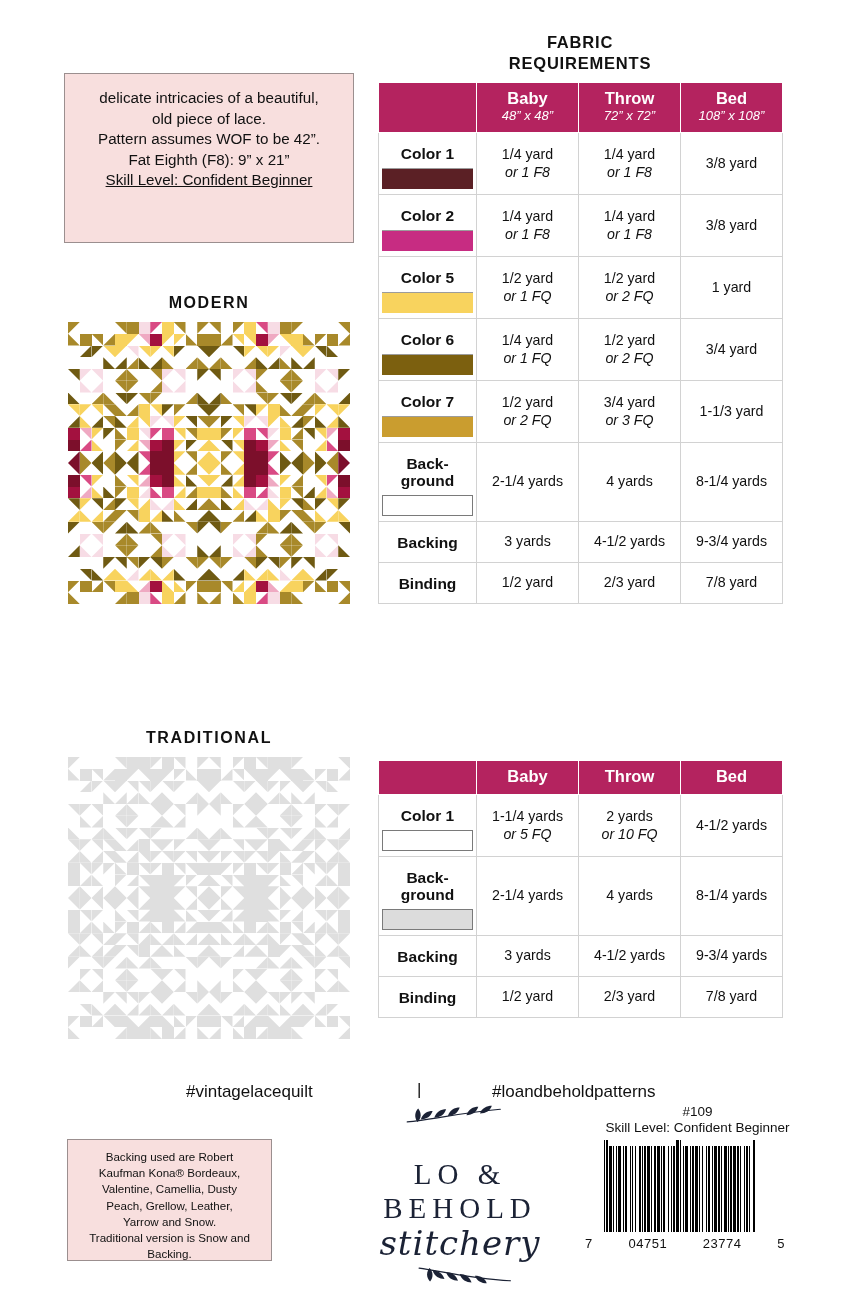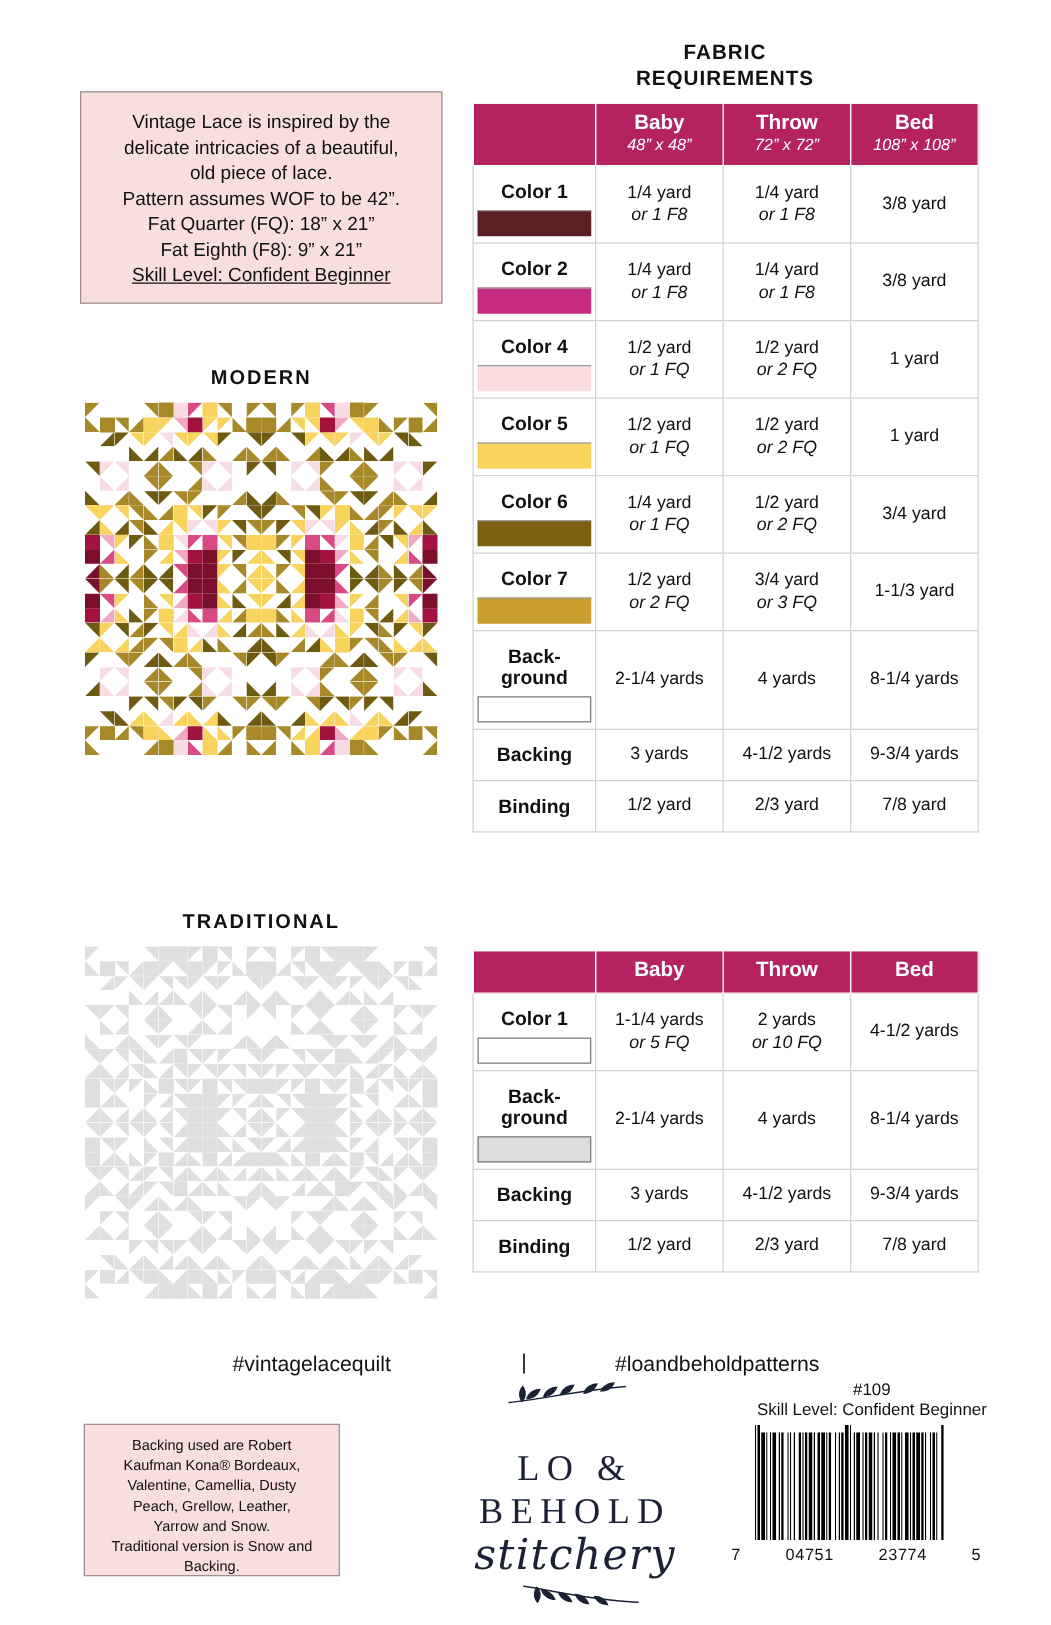--- a/index.html
+++ b/index.html
@@ -228,25 +228,23 @@
     line-height: 40px;
     margin-top: -2px;
     letter-spacing: 1px;
   }
   .laurel { height: 22px; }
 </style>
 </head>
 <body>
 
 <div class="note-box" id="intro-box">
-  <div class="line">Vintage Lace is inspired by the</div>
   <div class="line">delicate intricacies of a beautiful,</div>
   <div class="line">old piece of lace.</div>
   <div class="line">Pattern assumes WOF to be 42”.</div>
-  <div class="line">Fat Quarter (FQ): 18” x 21”</div>
   <div class="line">Fat Eighth (F8): 9” x 21”</div>
   <div class="line underline">Skill Level: Confident Beginner</div>
 </div>
 
 <div class="quilt-title" id="modern-title">MODERN</div>
 <div class="quilt" id="modern-quilt" style="grid-template-columns: repeat(24, 1fr); grid-template-rows: repeat(24, 1fr);">
     <div class="cell" style="background: rgb(168, 137, 42); clip-path: polygon(0px 0px, 100% 0px, 0px 100%);"></div>
     <div class="cell" style="background: rgb(255, 255, 255);"></div>
     <div class="cell" style="background: rgb(255, 255, 255);"></div>
     <div class="cell" style="background: rgb(255, 255, 255);"></div>
@@ -1444,29 +1442,20 @@
         <td><span>3/8 yard</span></td>
       </tr>
       <tr>
         <td class="labelcell">
           <div class="lbl">Color 2</div>
           <div class="swatch" style="background: rgb(199, 44, 130);"></div>
         </td>
         <td><span>1/4 yard</span><span class="alt">or 1 F8</span></td>
         <td><span>1/4 yard</span><span class="alt">or 1 F8</span></td>
         <td><span>3/8 yard</span></td>
-      </tr>
-      <tr>
-        <td class="labelcell">
-          <div class="lbl">Color 4</div>
-          <div class="swatch" style="background: rgb(251, 220, 223);"></div>
-        </td>
-        <td><span>1/2 yard</span><span class="alt">or 1 FQ</span></td>
-        <td><span>1/2 yard</span><span class="alt">or 2 FQ</span></td>
-        <td><span>1 yard</span></td>
       </tr>
       <tr>
         <td class="labelcell">
           <div class="lbl">Color 5</div>
           <div class="swatch" style="background: rgb(248, 211, 94);"></div>
         </td>
         <td><span>1/2 yard</span><span class="alt">or 1 FQ</span></td>
         <td><span>1/2 yard</span><span class="alt">or 2 FQ</span></td>
         <td><span>1 yard</span></td>
       </tr>

